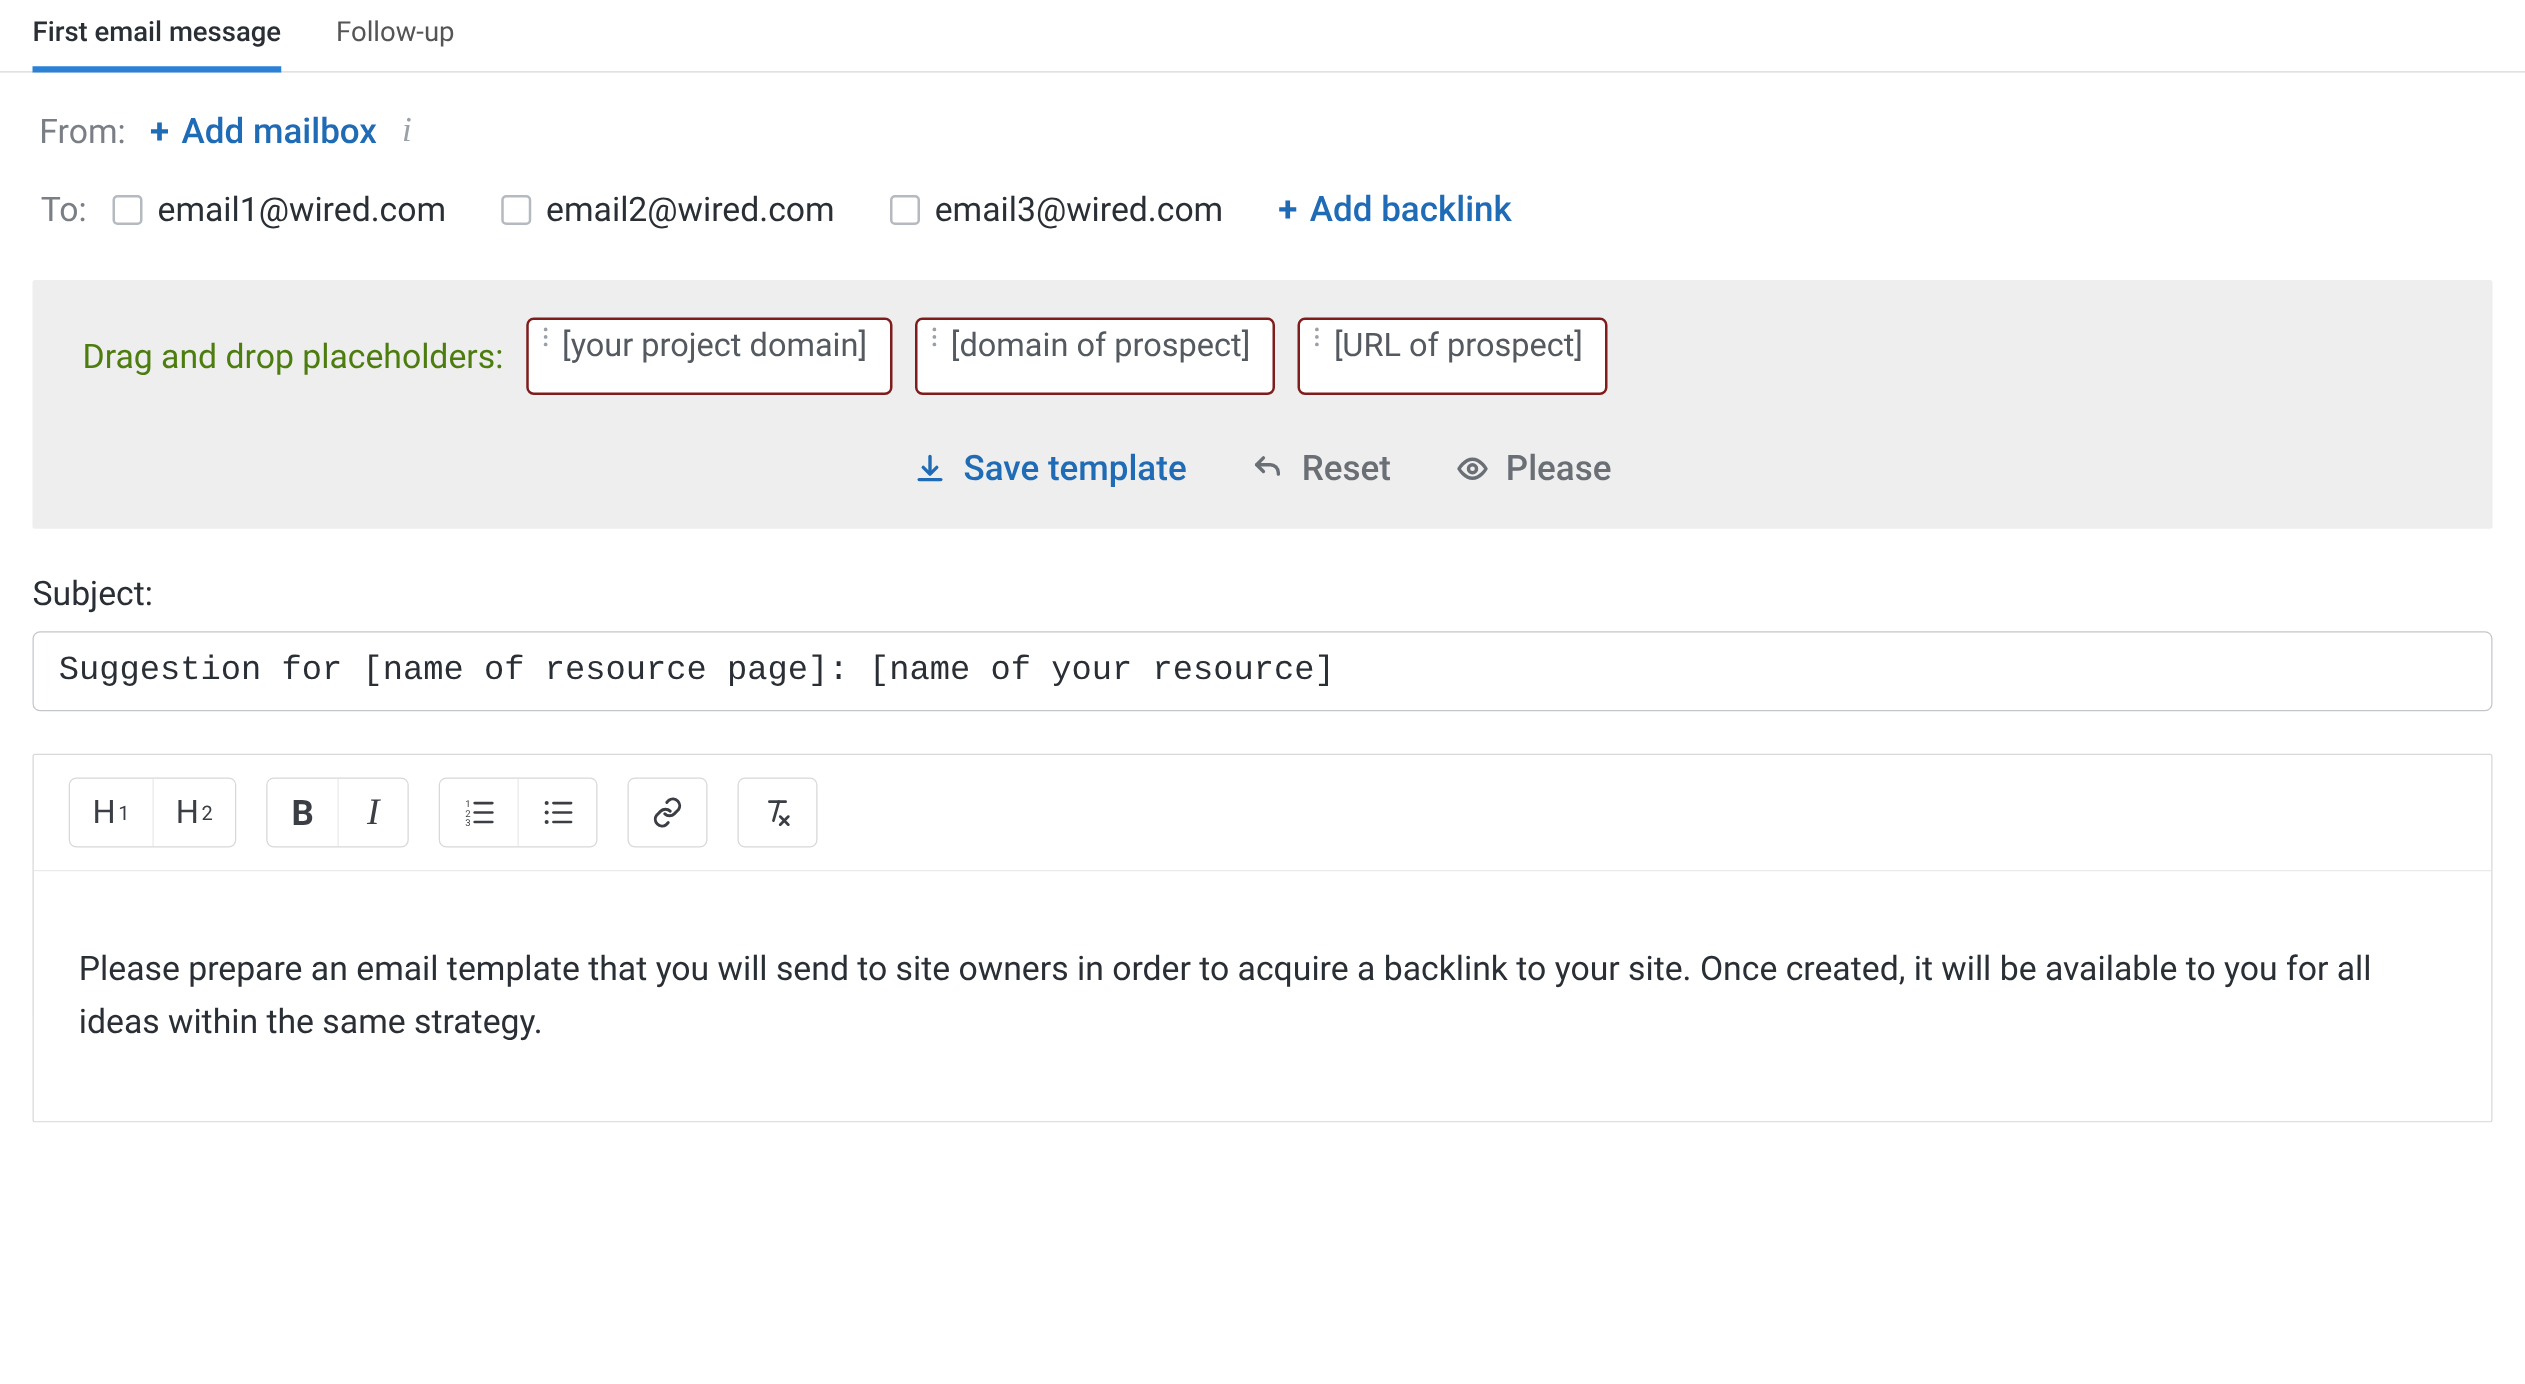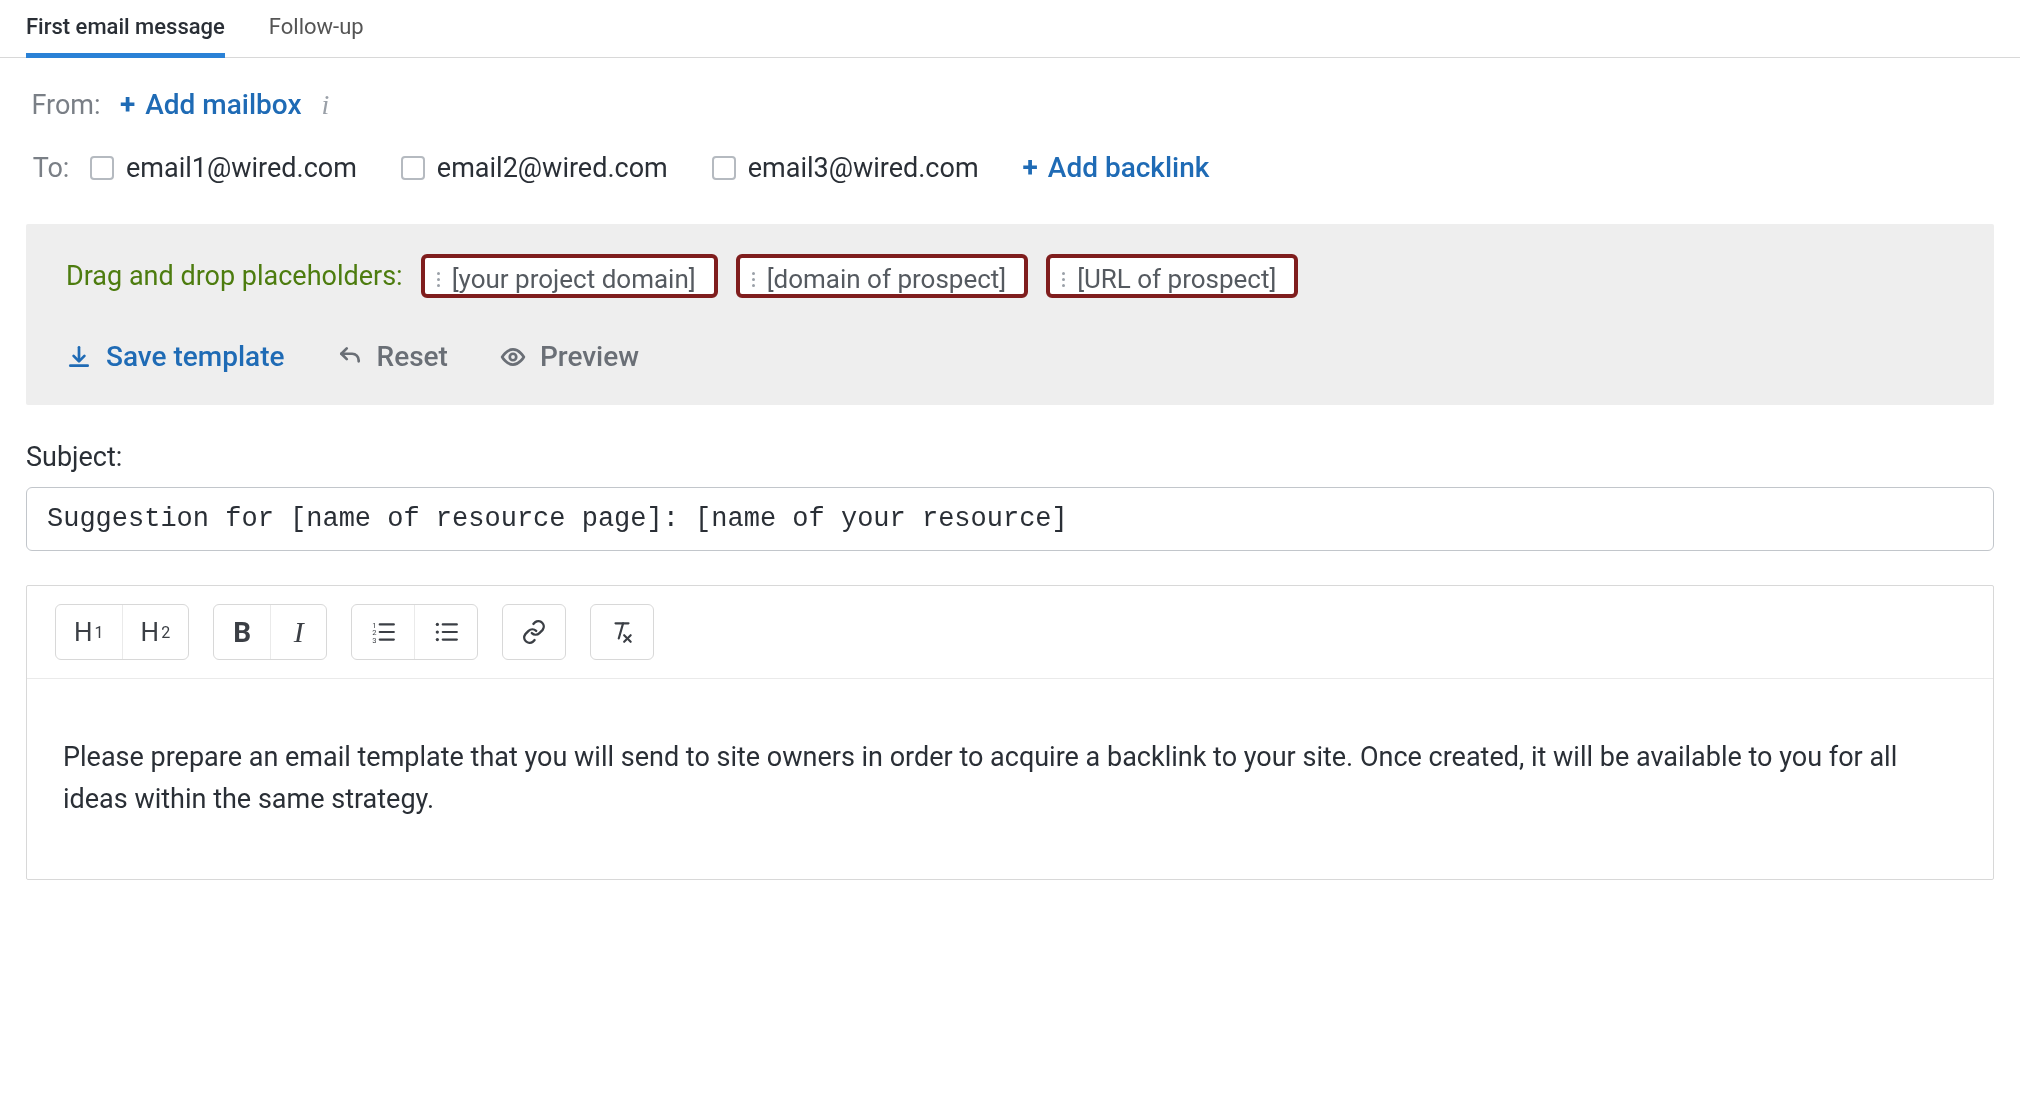--- a/index.html
+++ b/index.html
@@ -106,26 +106,25 @@
     gap: 18px;
     flex-wrap: wrap;
     margin-bottom: 42px;
   }
   .placeholder-label {
     font-size: 27px;
     color: #4d7c0f;
   }
   .placeholder-chip {
     display: inline-flex;
-    align-items: center;
     gap: 10px;
-    border: 4px solid #7f1d1d;
+    border: 2px solid #7f1d1d;
     background: #fff;
     border-radius: 6px;
-    padding: 6px 18px 0 12px;
+    padding: 6px 18px 22px 12px;
     font-size: 26px;
     color: #555a60;
     cursor: grab;
   }
   .grip-icon {
     display: inline-flex;
     flex-direction: column;
     gap: 3px;
     padding-right: 2px;
   }
@@ -133,20 +132,21 @@
     width: 3px;
     height: 3px;
     background: #9aa0a8;
     border-radius: 50%;
     display: block;
   }
   .action-row {
     display: flex;
     align-items: center;
     gap: 52px;
+    justify-content: center;
   }
   .action-btn {
     display: inline-flex;
     align-items: center;
     gap: 14px;
     font-size: 28px;
     color: #6a6f76;
     cursor: pointer;
     font-weight: 500;
   }
@@ -309,21 +309,21 @@
         <path d="M9 14L4 9l5-5"></path>
           <path d="M4 9h10a6 6 0 0 1 6 6v1"></path>
       </svg>
       <span>Reset</span>
     </span>
     <span class="action-btn">
       <svg class="icon-svg" viewBox="0 0 24 24" fill="none" stroke="#6a6f76" stroke-width="2.5" stroke-linecap="round" stroke-linejoin="round">
         <path d="M2 12s4-7 10-7 10 7 10 7-4 7-10 7S2 12 2 12z"></path>
           <circle cx="12" cy="12" r="3"></circle>
       </svg>
-      <span>Preview</span>
+      <span>Please</span>
     </span>
   </div>
 </div>
 
 <div class="subject-section">
   <div class="subject-label">Subject:</div>
   <input type="text" class="subject-input" value="Suggestion for [name of resource page]: [name of your resource]" style="">
 </div>
 
 <div class="editor-wrap">

